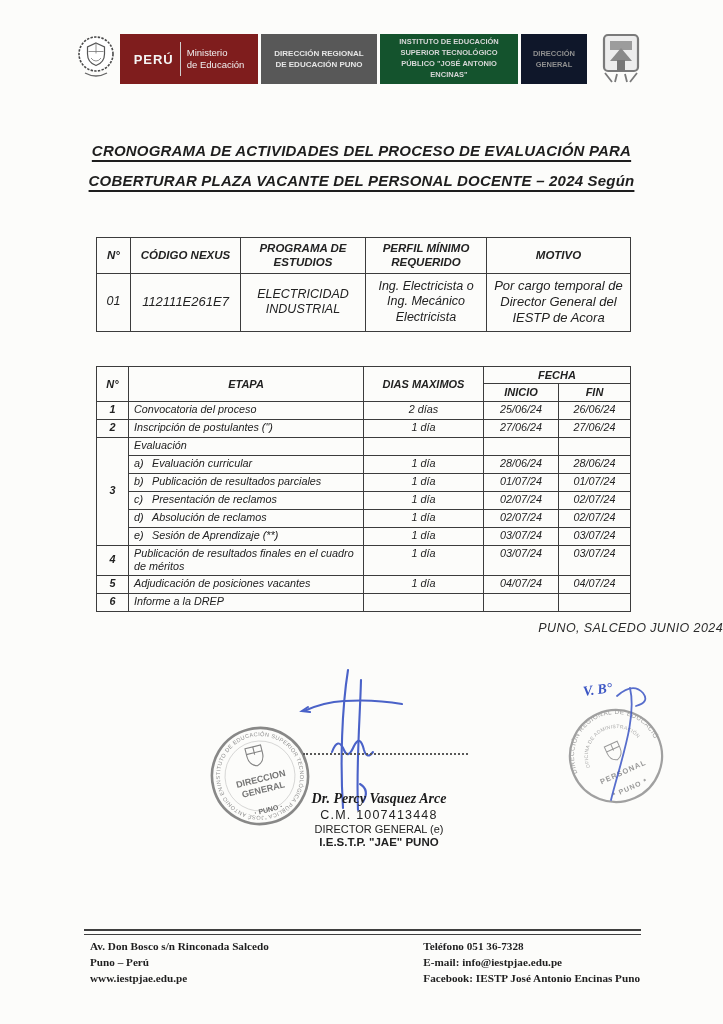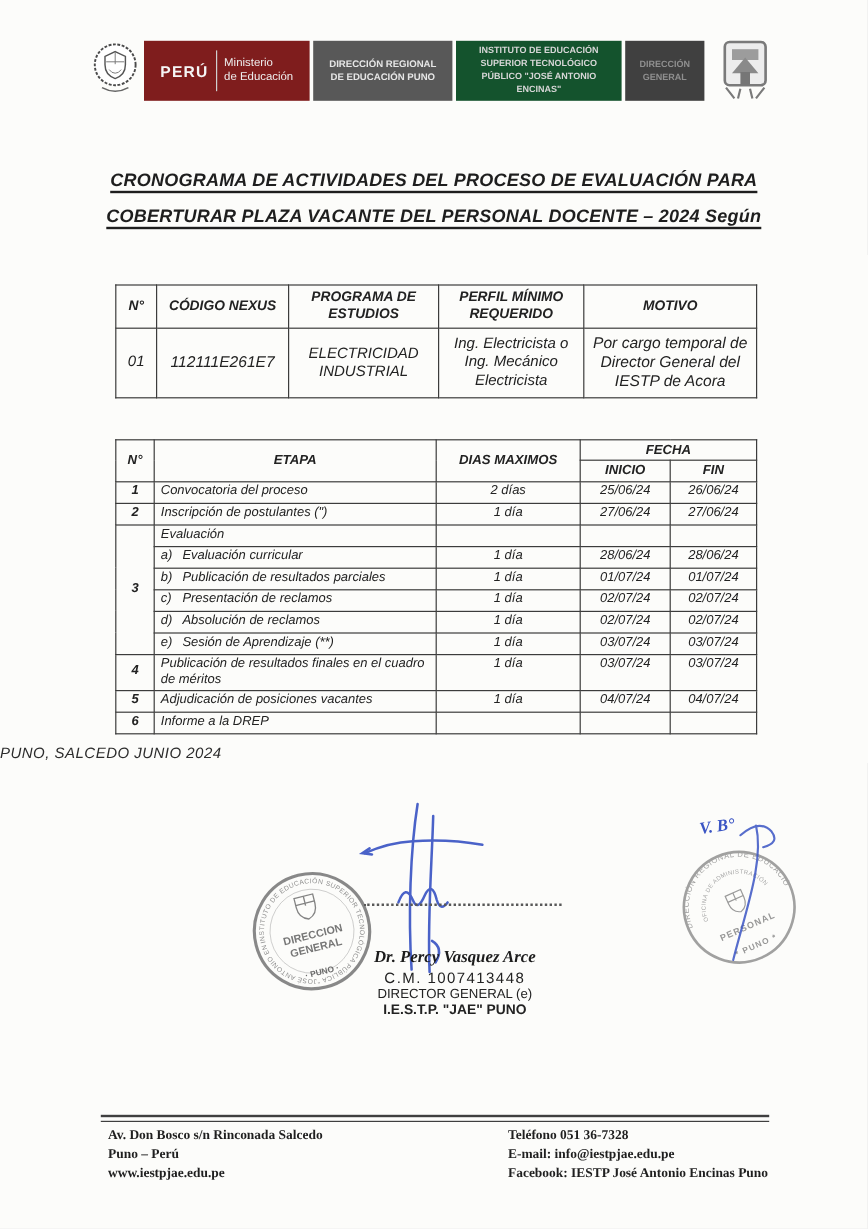--- a/index.html
+++ b/index.html
@@ -12,21 +12,21 @@
   .banner{position:absolute;left:76px;top:30px;height:58px;display:flex;align-items:center;}
   .banner .blk{height:50px;display:flex;align-items:center;justify-content:center;text-align:center;box-sizing:border-box;}
   .blk-minedu{background:#7f1d1d;width:138px;gap:6px;padding:0 6px;}
   .peru-word{color:#f5f5f5;font-size:13px;font-weight:bold;letter-spacing:1px;}
   .minedu-divider{width:1px;height:34px;background:#cfcfcf;}
   .ministry{color:#efefef;font-size:9.5px;line-height:1.25;text-align:left;}
   .blk-dre{background:#585858;width:116px;margin-left:3px;}
   .blk-dre span{color:#e6e6e6;font-size:8px;font-weight:bold;line-height:1.4;padding:0 8px;}
   .blk-iestp{background:#14532d;width:138px;margin-left:3px;}
   .blk-iestp span{color:#d6d6d6;font-size:7.5px;font-weight:bold;line-height:1.45;padding:0 6px;}
-  .blk-dg{background:#404040;width:66px;margin-left:3px;}
+  .blk-dg{background:#0f172a;width:66px;margin-left:3px;}
   .blk-dg span{color:#8f8f8f;font-size:7.5px;font-weight:bold;line-height:1.5;}
   .hdr-logo-left{margin-right:4px;}
   .hdr-logo-right{margin-left:10px;}
   
   .doc-title{position:absolute;left:0;top:142px;width:723px;text-align:center;
     font-weight:bold;font-style:italic;font-size:15px;letter-spacing:.2px;color:#1e1e1e;}
   .doc-title div{margin-bottom:13px;}
   .doc-title span{text-decoration:underline;text-underline-offset:4px;text-decoration-thickness:1.5px;}
   
   table{border-collapse:collapse;table-layout:fixed;font-style:italic;color:#222;}
@@ -35,21 +35,21 @@
   .t1 th{font-size:11.5px;font-weight:bold;padding:3px 2px;line-height:1.25;}
   .t1 td{font-size:12.5px;text-align:center;padding:4px 4px;line-height:1.25;}
   .t2{position:absolute;left:96px;top:366px;width:534px;}
   .t2 th{font-size:11px;font-weight:bold;padding:1px 3px;line-height:1.3;}
   .t2 td{font-size:10.8px;padding:1px 5px;height:15px;line-height:1.25;}
   .t2 .num{text-align:center;font-weight:bold;}
   .t2 .ctr{text-align:center;}
   .t2 .etapa{text-align:left;}
   .t2 .sub-letter{display:inline-block;width:18px;}
   
-  .place-date{position:absolute;left:0;top:621px;width:723px;text-align:left;
+  .place-date{position:absolute;left:0;top:621px;width:723px;text-align:right;
     font-style:italic;font-size:12.5px;letter-spacing:.4px;color:#2c2c2c;}
   .stamp{position:absolute;}
   .dotted-line{position:absolute;left:303px;top:753px;width:165px;border-top:2px dotted #585858;}
   .sig-block{position:absolute;left:290px;top:791px;width:178px;text-align:center;line-height:1.12;}
   .sig-name{font-family:"Liberation Serif",serif;font-weight:bold;font-style:italic;font-size:14px;color:#1c1c1c;}
   .sig-reg{font-size:12.5px;letter-spacing:1.2px;color:#222;margin-top:1px;}
   .sig-role{font-size:11px;color:#222;margin-top:1px;}
   .sig-inst{font-size:11.5px;font-weight:bold;color:#222;margin-top:1px;}
   .vb-wrap{position:absolute;left:575px;top:680px;width:95px;height:135px;}
   .vb-text{position:absolute;left:8px;top:2px;font-family:"Liberation Serif",serif;

